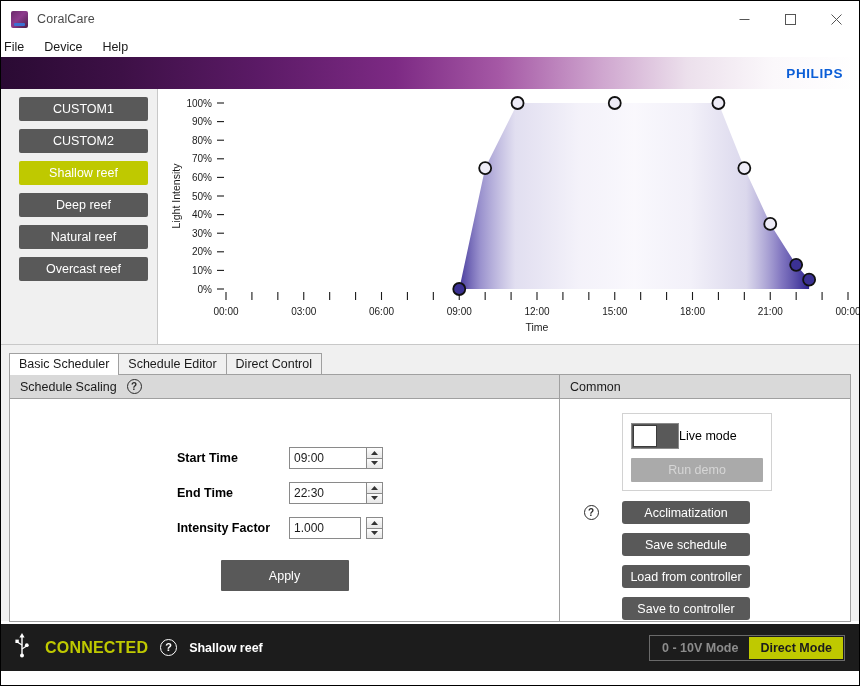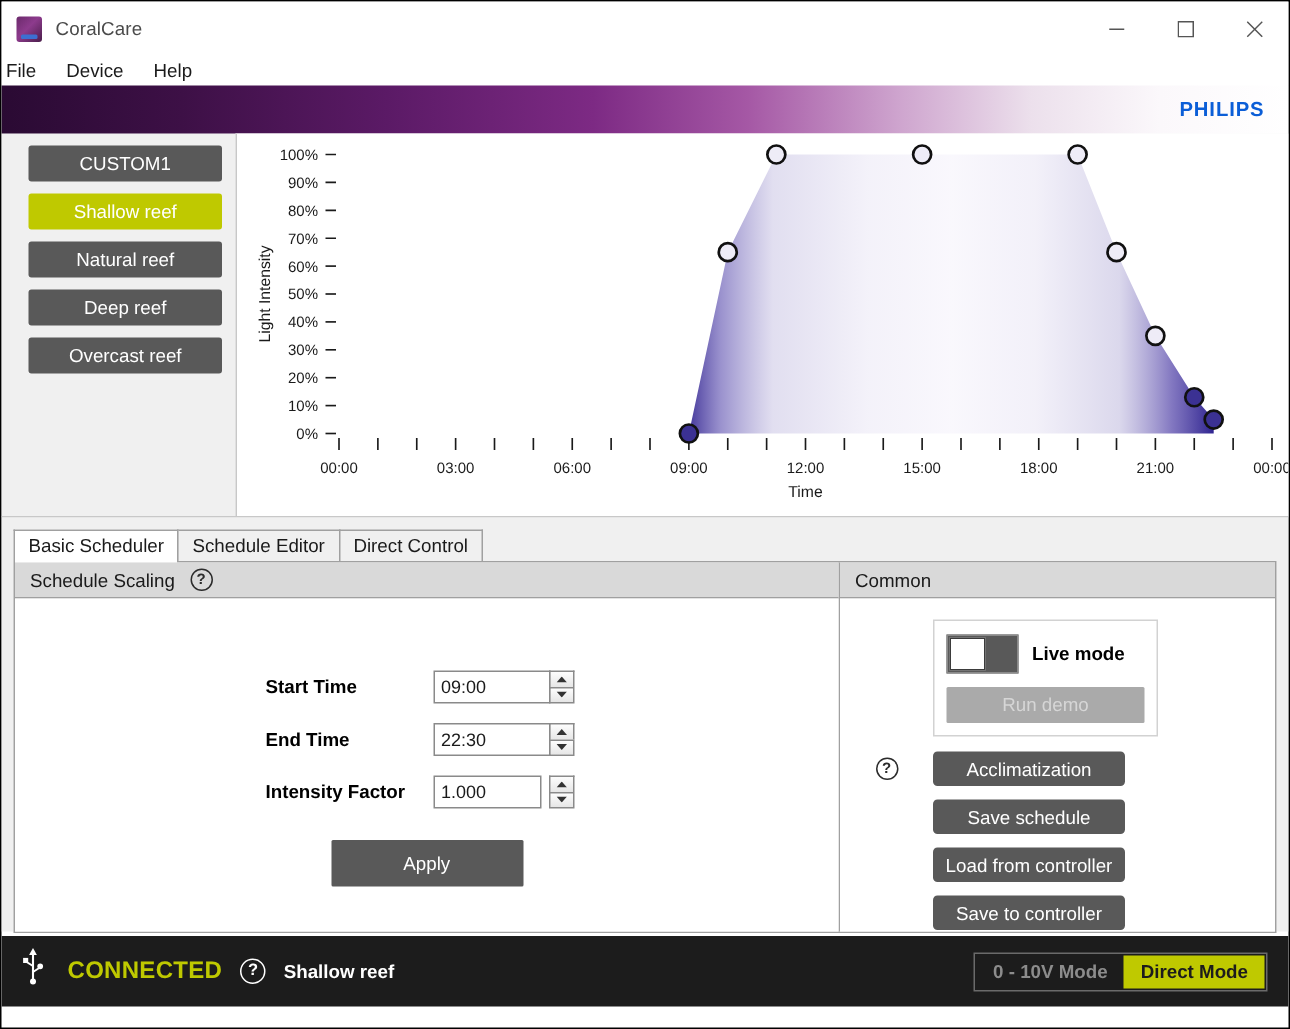--- a/index.html
+++ b/index.html
@@ -254,22 +254,21 @@
     border: 1px solid #8a8a8a;
     position: relative; cursor: pointer; flex: none;
   }
   .toggle .knob {
     position: absolute; left: 1px; top: 1px;
     width: 24px; height: 22px;
     background: #ffffff;
     border: 1px solid #3b3b3b;
   }
   .live-label {
-    font-size: 12.5px; font-weight: bold; color: #000;
-    margin-left: 9px;
+    font-size: 12.5px; font-weight: normal; color: #000;
   }
   .run-demo {
     display: block; width: 100%; height: 24px;
     margin-top: 9px;
     background: #aaaaaa; color: #d6d6d6;
     border: none; border-radius: 1px;
     font-family: "Liberation Sans", sans-serif;
     font-size: 12.5px; cursor: default;
   }
   .common-btn-row {
@@ -362,23 +361,24 @@
   </div>
 
   <div class="brandbar">
     <div class="philips-logo">PHILIPS</div>
   </div>
 
   <div class="topzone">
 
     <div class="presets">
       <button class="preset-btn">CUSTOM1</button>
+      <button class="preset-btn">CUSTOM2</button>
       <button class="preset-btn active">Shallow reef</button>
+      <button class="preset-btn">Deep reef</button>
       <button class="preset-btn">Natural reef</button>
-      <button class="preset-btn">Deep reef</button>
       <button class="preset-btn">Overcast reef</button>
     </div>
 
     <div class="chartwrap">
       <svg class="chart-svg" id="chart" width="702" height="255" viewBox="0 0 702 255">
         <defs>
           <linearGradient id="areaGrad" x1="0" y1="0" x2="1" y2="0">
             <stop offset="0%" stop-color="#3b2e96" stop-opacity="0.95"></stop>
             <stop offset="6%" stop-color="#6e62b8" stop-opacity="0.70"></stop>
             <stop offset="16%" stop-color="#c9c4e4" stop-opacity="0.55"></stop>

